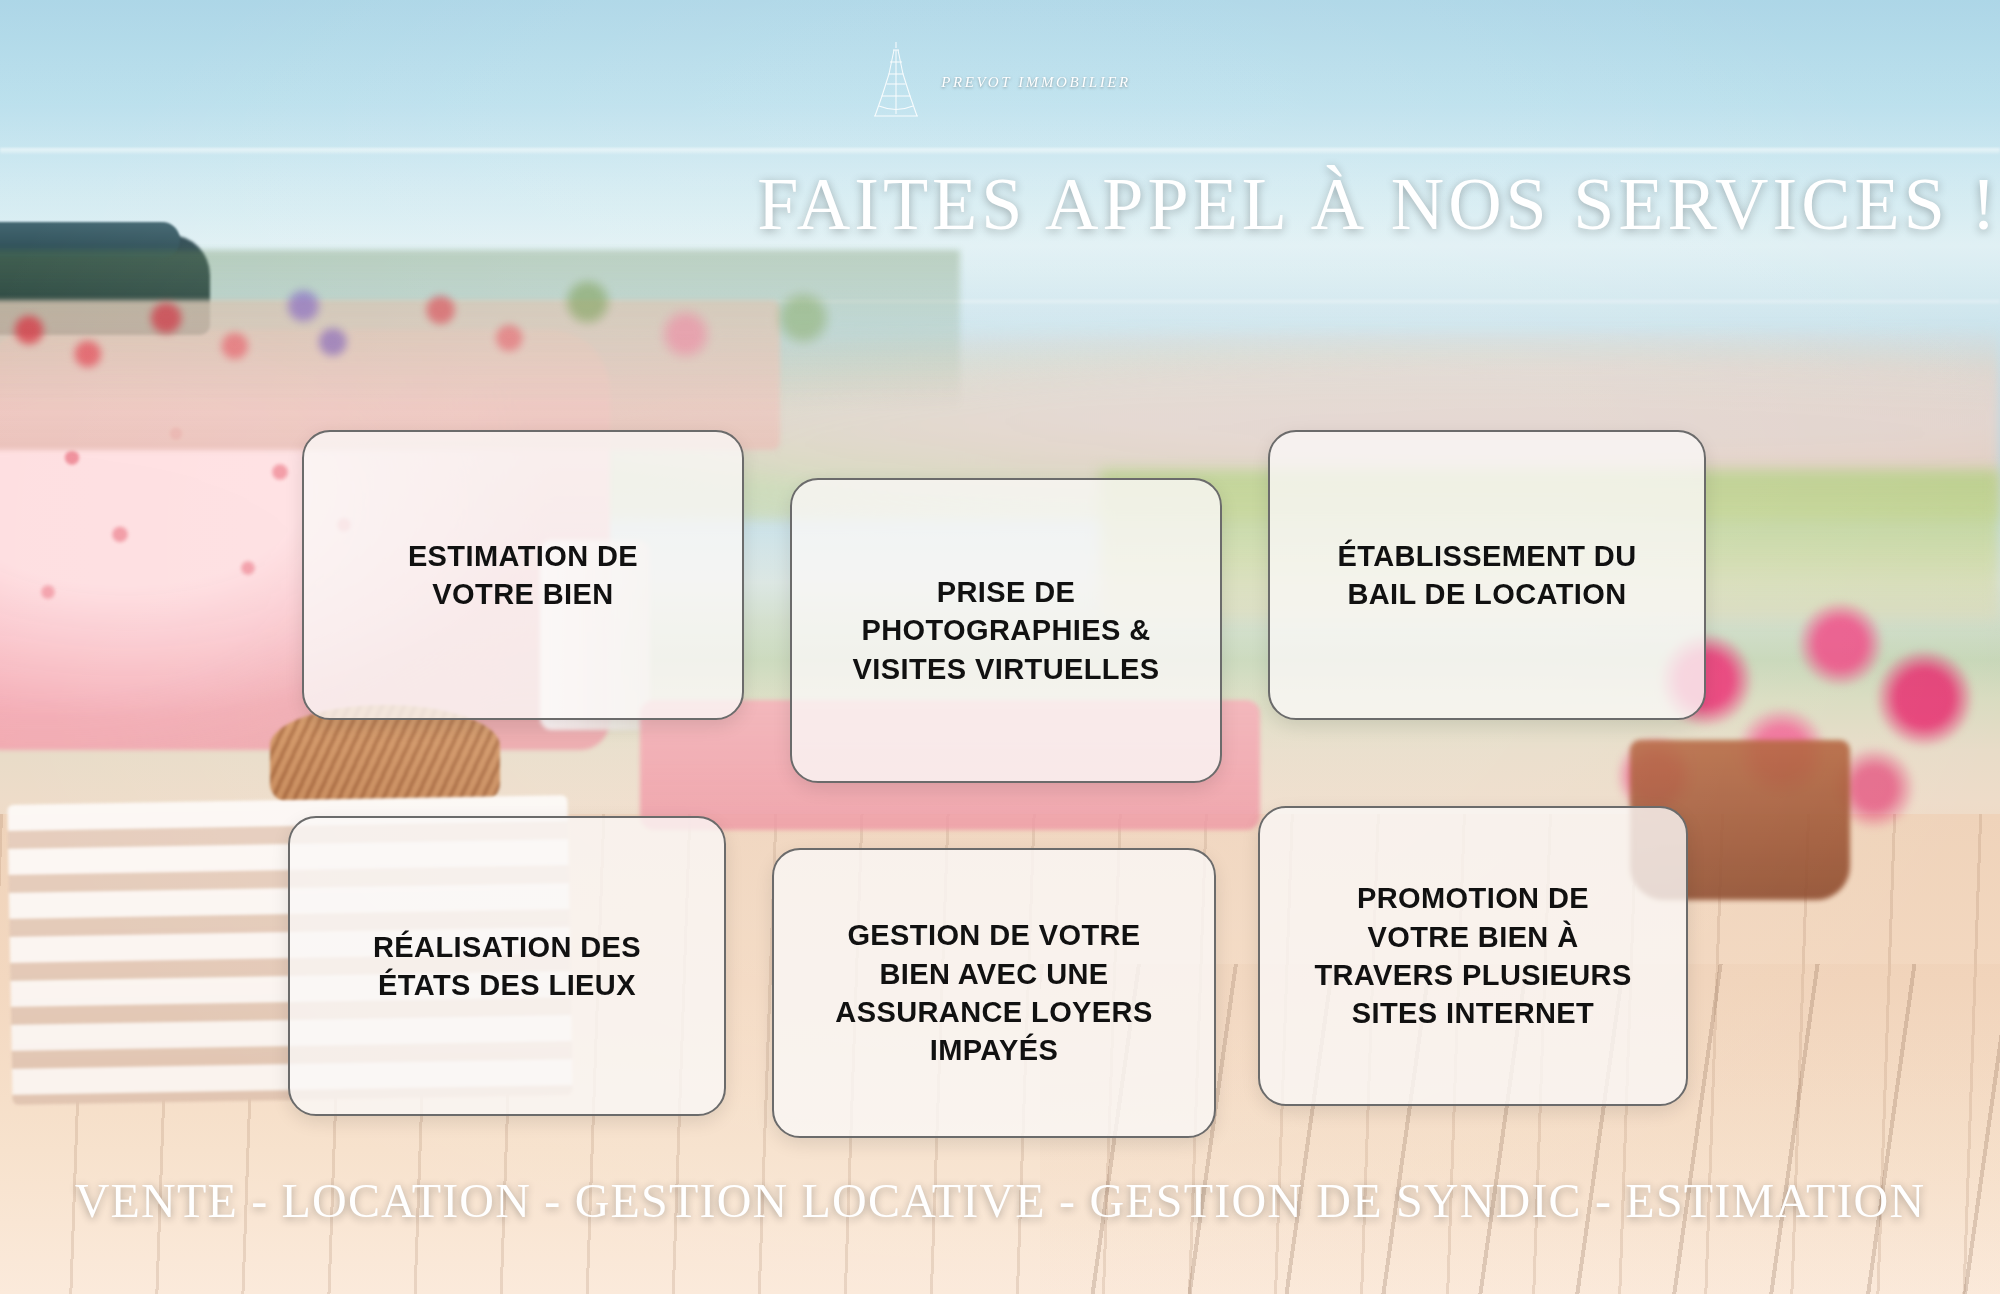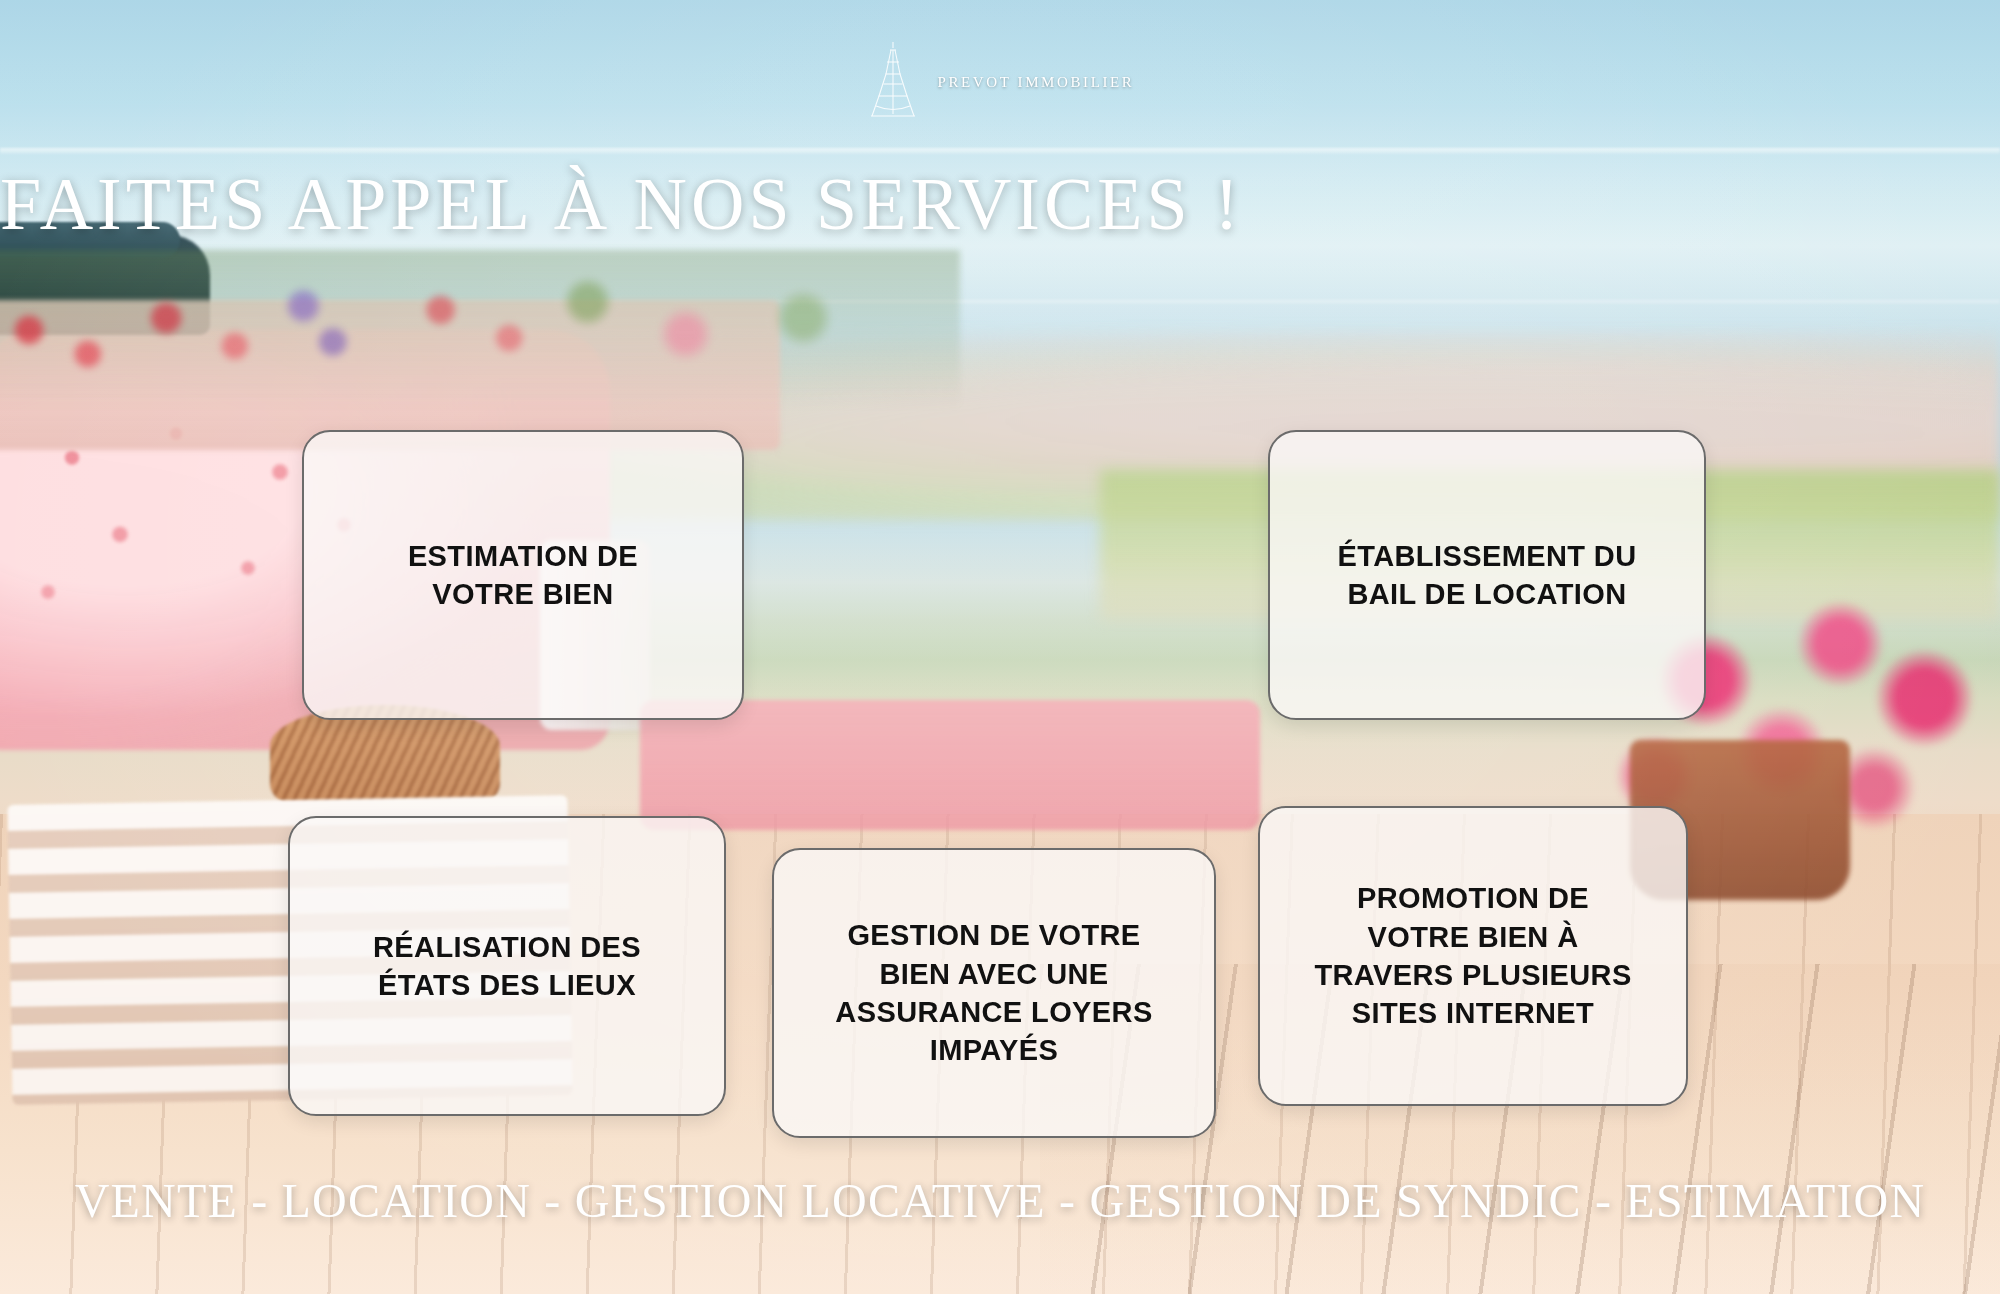--- a/index.html
+++ b/index.html
@@ -317,28 +317,29 @@
   }
   .logo-title .thin { font-weight: 400; }
   .logo-sub {
     margin-top: 6px;
     font-family: "Liberation Serif", serif;
     font-size: 15px;
     letter-spacing: 2.6px;
     color: #ffffff;
     text-shadow: 0 1px 3px rgba(0,0,0,.35);
     white-space: nowrap;
+    font-style: italic;
   }
 
   
   .headline {
     position: absolute;
     left: 0; right: 0;
     top: 162px;
-    text-align: left;
+    text-align: right;
     font-family: "Liberation Serif", serif;
     font-size: 74px;
     letter-spacing: 4px;
     color: #ffffff;
     text-shadow: 0 2px 10px rgba(0,0,0,.30);
     white-space: nowrap;
   }
 
   
   .cards {
@@ -440,20 +441,25 @@
 
   <div class="headline">FAITES APPEL À NOS SERVICES !</div>
 
   <div class="cards">
 
     <div class="card card-1">
       <div class="card-label">ESTIMATION DE
 VOTRE BIEN</div>
     </div>
 
+    <div class="card card-2">
+      <div class="card-label">PRISE DE
+PHOTOGRAPHIES &amp;
+VISITES VIRTUELLES</div>
+    </div>
 
     <div class="card card-3">
       <div class="card-label">ÉTABLISSEMENT DU
 BAIL DE LOCATION</div>
     </div>
 
     <div class="card card-5">
       <div class="card-label">GESTION DE VOTRE
 BIEN AVEC UNE
 ASSURANCE LOYERS

